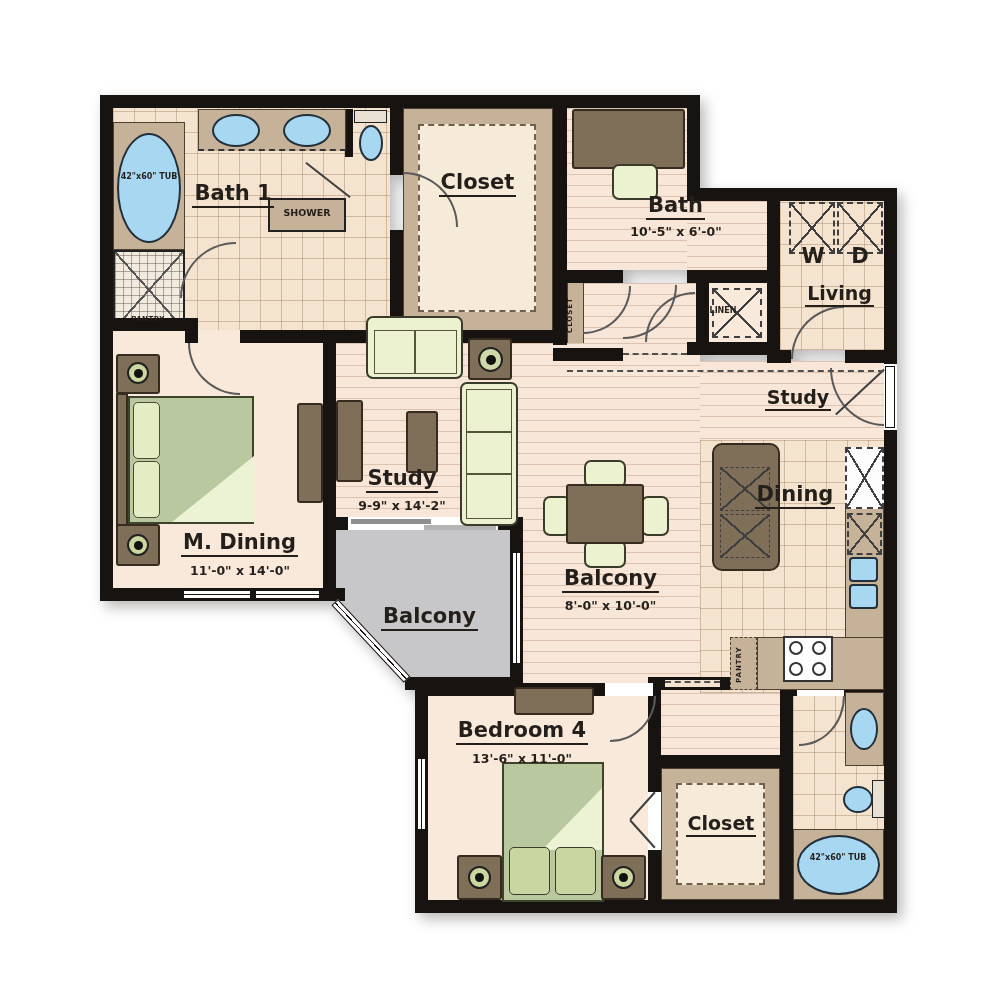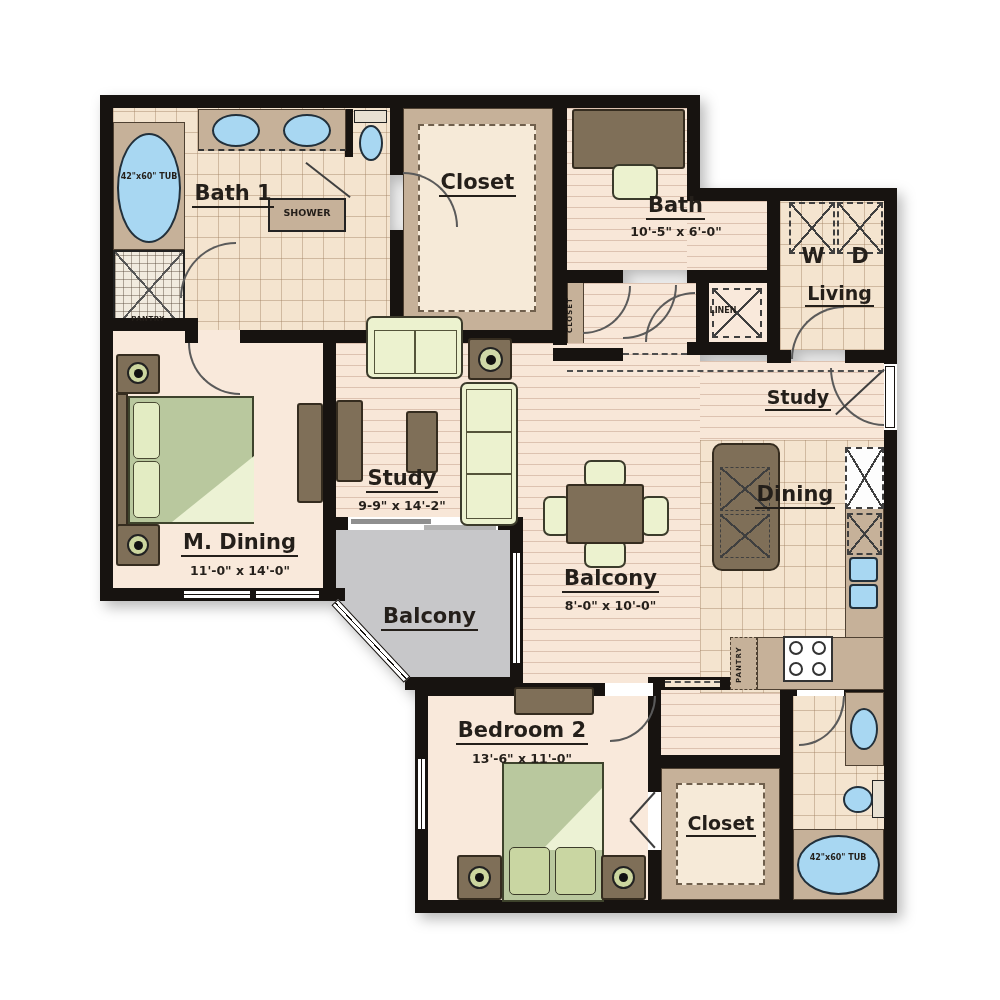--- a/index.html
+++ b/index.html
@@ -222,21 +222,21 @@
   <div class="a rlbl" style="left:792px;top:282px;width:95px;font-size:19px"><span>Living</span></div>
   <div class="a rlbl" style="left:760px;top:386px;width:76px;font-size:19px"><span>Study</span></div>
   <div class="a rlbl" style="left:352px;top:466px;width:100px"><span>Study</span></div>
   <div class="a rdim" style="left:342px;top:498px;width:120px"><span>9-9" x 14'-2"</span></div>
   <div class="a rlbl" style="left:157px;top:530px;width:165px"><span>M. Dining</span></div>
   <div class="a rdim" style="left:170px;top:563px;width:140px"><span>11'-0" x 14'-0"</span></div>
   <div class="a rlbl" style="left:372px;top:604px;width:115px"><span>Balcony</span></div>
   <div class="a rlbl" style="left:558px;top:566px;width:105px"><span>Balcony</span></div>
   <div class="a rdim" style="left:548px;top:598px;width:125px"><span>8'-0" x 10'-0"</span></div>
   <div class="a rlbl" style="left:740px;top:482px;width:110px"><span>Dining</span></div>
-  <div class="a rlbl" style="left:447px;top:718px;width:150px"><span>Bedroom 2</span></div>
+  <div class="a rlbl" style="left:447px;top:718px;width:150px"><span>Bedroom 4</span></div>
   <div class="a rdim" style="left:457px;top:751px;width:130px"><span>13'-6" x 11'-0"</span></div>
   <div class="a rlbl" style="left:676px;top:812px;width:90px;font-size:19px"><span>Closet</span></div>
 
   <div class="a slbl" style="left:119px;top:172px;width:60px"><span>42"x60" TUB</span></div>
   <div class="a slbl" style="left:806px;top:853px;width:64px"><span>42"x60" TUB</span></div>
   <div class="a slbl" style="left:114px;top:315px;width:68px;font-size:7px;letter-spacing:.5px"><span>PANTRY</span></div>
   <div class="a slbl" style="left:271px;top:207px;width:72px;font-size:9.5px"><span>SHOWER</span></div>
   <div class="a slbl" style="left:700px;top:306px;width:46px"><span>LINEN</span></div>
   <div class="a slbl vtext" style="left:566px;top:286px;width:17px;height:58px"><span>CLOSET</span></div>
   <div class="a slbl vtext" style="left:735px;top:642px;width:17px;height:46px"><span>PANTRY</span></div>

